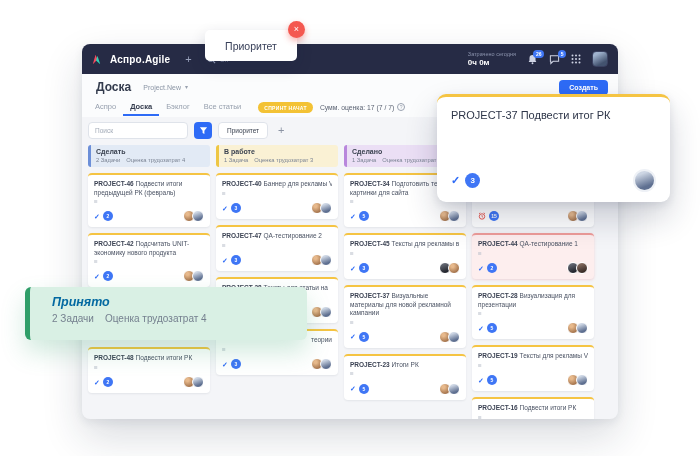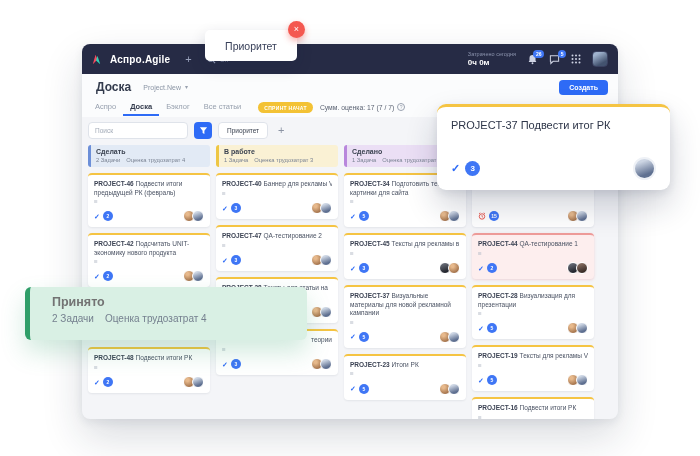--- a/index.html
+++ b/index.html
@@ -84,37 +84,37 @@
   .av.ad2 { background:linear-gradient(160deg, #8a6f63 10%, #3a2d28 80%); }
 
   
   .tooltip { position:absolute; left:205px; top:30px; width:92px; height:31px; background:#fff; border-radius:5px;
              box-shadow:0 6px 16px rgba(20,30,60,.16); display:flex; align-items:center; justify-content:center;
              font-size:10.5px; color:#39415a; z-index:30; }
   .tooltip-close { position:absolute; right:-8px; top:-9px; width:17px; height:17px; background:#f45850;
                    border-radius:50%; color:#fff; font-size:9px; display:flex; align-items:center;
                    justify-content:center; box-shadow:0 3px 6px rgba(244,88,80,.45); line-height:1; }
 
-  .zoomcard { position:absolute; left:437px; top:104px; width:233px; height:86px; background:#fff;
+  .zoomcard { position:absolute; left:437px; top:94px; width:233px; height:108px; background:#fff;
               border-radius:9px; border-top:3px solid #f5c443; z-index:25; padding:12px 14px 10px;
               box-shadow:0 16px 32px rgba(25,35,65,.20), 0 3px 8px rgba(25,35,65,.10);
               display:flex; flex-direction:column; }
   .zc-title { font-size:11px; color:#2e3649; font-weight:500; }
   .zc-foot { display:flex; justify-content:space-between; align-items:center; margin-top:auto; }
   .zc-left { display:flex; align-items:center; gap:5px; }
   .zc-check { color:#2e6bf6; font-weight:700; font-size:11px; }
   .zc-badge { width:15px; height:15px; background:#3f76f5; border-radius:50%; color:#fff; font-size:8px;
               font-weight:700; display:flex; align-items:center; justify-content:center; }
   .zc-avatar { width:23px; height:23px; border-radius:50%; border:2px solid #eef1f6;
                background:linear-gradient(160deg,#cdd6e4 20%,#5f7091 75%); }
 
   .accepted { position:absolute; left:25px; top:287px; width:282px; height:53px; background:#d9f0e4;
               border-left:5px solid #2f9e68; border-radius:6px; z-index:20; padding:8px 0 0 22px;
               box-shadow:0 12px 24px rgba(47,158,104,.22); }
-  .acc-title { font-size:12.5px; font-weight:700; color:#737373; }
+  .acc-title { font-size:12.5px; font-weight:700; color:#0369a1;font-style:italic; }
   .acc-sub { font-size:10px; color:#75808f; margin-top:4px; display:flex; gap:11px; }
 
   svg { display:block; }
 </style>
 </head>
 <body>
 
 <div class="page">
 
   <div class="window">

